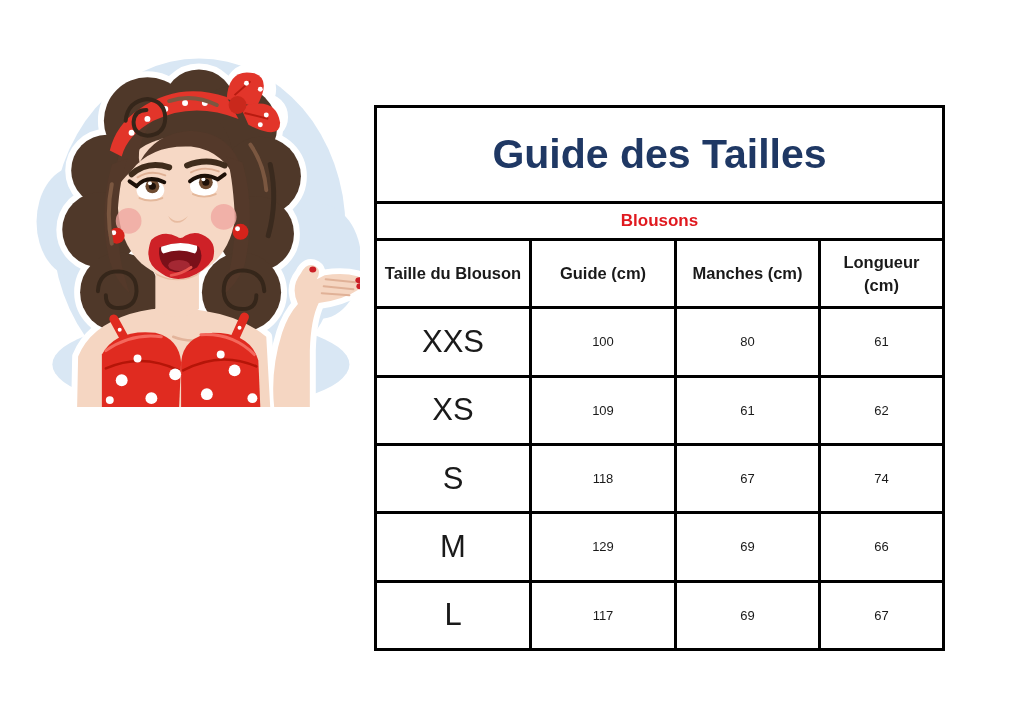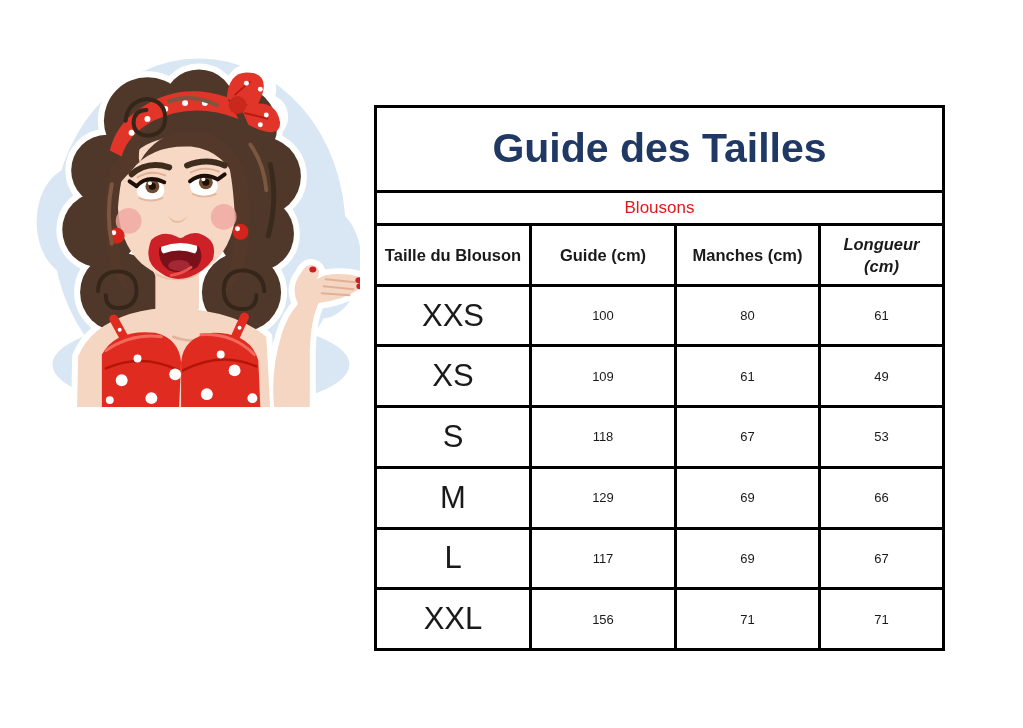--- a/index.html
+++ b/index.html
@@ -12,23 +12,23 @@
   
   .guide{
     position:absolute;left:374px;top:105px;width:568px;height:546px;
     border-collapse:collapse;table-layout:fixed;background:#fff;
   }
   .guide td,.guide th{
     border:3px solid #000;text-align:center;vertical-align:middle;
     padding:0;color:#1a1a1a;overflow:hidden;
   }
   .row-title td{height:74px;font-size:41px;font-weight:bold;color:#1f3864;letter-spacing:0px;}
-  .row-cat td{height:27px;font-size:17px;font-weight:normal;color:#e0191f;text-align:center;}
+  .row-cat td{height:27px;font-size:17px;font-weight:bold;color:#e0191f;text-align:center;}
   .row-head th{height:52px;font-size:16.5px;font-weight:bold;line-height:1.35;}
-  .row-head th.col-longueur{border-bottom-width:1px;font-style:italic;}
+  .row-head th.col-longueur{border-bottom-width:1px;}
   .col-longueur .wrapcap{display:inline-block;max-width:86px;}
   .row-data td{height:52px;}
   .cell-size{font-size:31px;font-weight:normal;}
   .cell-num{font-size:13px;font-weight:normal;}
 </style>
 </head>
 <body>
 
 <svg class="illu" viewBox="0 0 340 410" aria-hidden="true">
 
@@ -198,40 +198,34 @@
     <tr class="row-data">
       <td class="cell-size">XXS</td>
       <td class="cell-num">100</td>
       <td class="cell-num">80</td>
       <td class="cell-num">61</td>
     </tr>
     <tr class="row-data">
       <td class="cell-size">XS</td>
       <td class="cell-num">109</td>
       <td class="cell-num">61</td>
-      <td class="cell-num">49</td>
+      <td class="cell-num">62</td>
     </tr>
     <tr class="row-data">
       <td class="cell-size">S</td>
       <td class="cell-num">118</td>
       <td class="cell-num">67</td>
-      <td class="cell-num">53</td>
+      <td class="cell-num">74</td>
     </tr>
     <tr class="row-data">
       <td class="cell-size">M</td>
       <td class="cell-num">129</td>
       <td class="cell-num">69</td>
       <td class="cell-num">66</td>
     </tr>
     <tr class="row-data">
       <td class="cell-size">L</td>
       <td class="cell-num">117</td>
       <td class="cell-num">69</td>
       <td class="cell-num">67</td>
     </tr>
-    <tr class="row-data">
-      <td class="cell-size">XXL</td>
-      <td class="cell-num">156</td>
-      <td class="cell-num">71</td>
-      <td class="cell-num">71</td>
-    </tr>
   </tbody>
 </table>
 
 </body></html>

